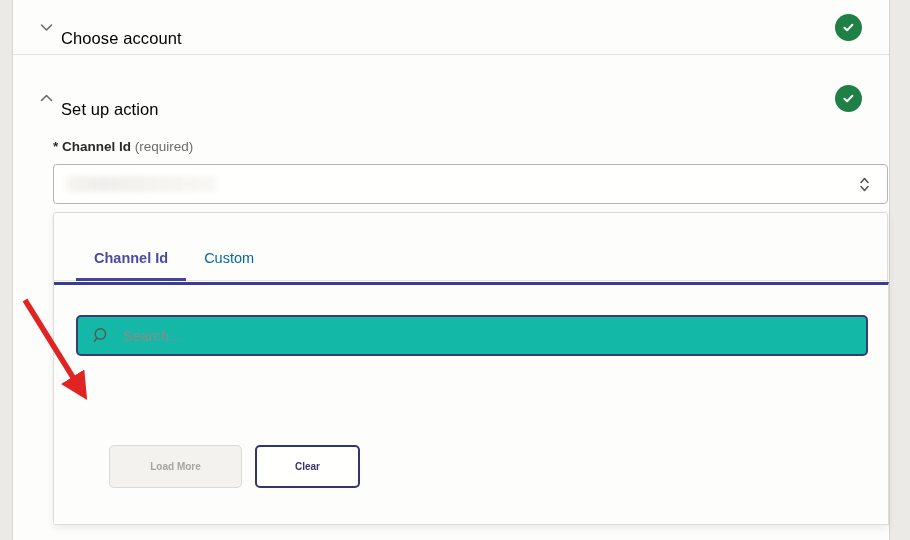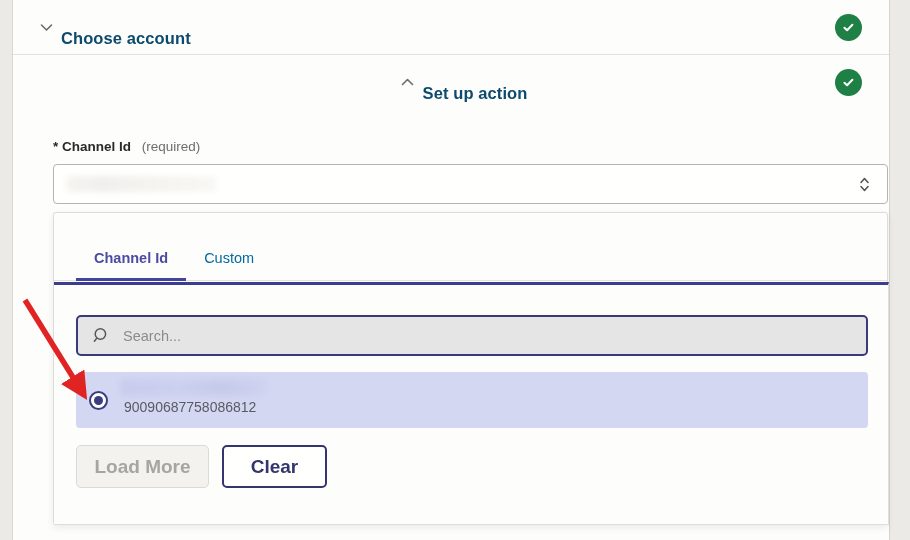--- a/index.html
+++ b/index.html
@@ -33,35 +33,35 @@
   .section-row {
     position: absolute;
     left: 0;
     width: 100%;
     box-sizing: border-box;
     display: flex;
     align-items: center;
     background: #fdfdfb;
   }
   .section-choose { top: 0; height: 55px; border-bottom: 1px solid #e3e1dd; }
-  .section-setup  { top: 55px; height: 54px; justify-content: center; }
+  .section-setup  { top: 71px; height: 54px; }
 
   .chev {
     width: 30px;
     margin-left: 18px;
     display: flex;
     align-items: center;
     justify-content: center;
     color: #6e6c69;
     flex: none;
   }
   .section-title {
     font-size: 16.5px;
-    font-weight: bold;
-    color: #0c4a6e;
+    font-weight: normal;
+    color: #000000;
     letter-spacing: .1px;
     margin-top: 22px;
   }
   .check-badge {
     position: absolute;
     right: 27px;
     width: 27px;
     height: 27px;
     border-radius: 50%;
     background: #1e8045;
@@ -75,21 +75,21 @@
   .field-label {
     position: absolute;
     left: 40px;
     top: 139px;
     font-size: 13.5px;
     color: #2b2a28;
     white-space: nowrap;
   }
   .field-label .star { font-weight: bold; }
   .field-label .lbl  { font-weight: bold; }
-  .field-label .req  { color: #6f6d6a; font-weight: normal; margin-left: 7px; }
+  .field-label .req  { color: #6f6d6a; font-weight: normal; }
 
   
   .select-box {
     position: absolute;
     left: 40px;
     top: 164px;
     width: 835px;
     height: 40px;
     box-sizing: border-box;
     background: #fffffd;
@@ -170,21 +170,21 @@
     border-bottom: 1px solid #e0ded9;
   }
 
   .search-wrap {
     position: absolute;
     left: 22px;
     top: 30px;
     width: 792px;
     height: 41px;
     box-sizing: border-box;
-    background: #e5e5e5;
+    background: #14b8a6;
     border: 2px solid #3a3a78;
     border-radius: 5px;
     display: flex;
     align-items: center;
   }
   .search-icon {
     margin-left: 14px;
     margin-right: 12px;
     color: #5a5856;
     display: flex;
@@ -254,26 +254,27 @@
     font-size: 14px;
     color: #5a5a63;
     white-space: nowrap;
   }
 
   
   .btn {
     position: absolute;
     box-sizing: border-box;
     font-family: "Liberation Sans", sans-serif;
-    font-size: 19px;
+    font-size: 10px;
     border-radius: 5px;
     display: flex;
     align-items: center;
     justify-content: center;
     background: transparent;
+    margin-left: 33px;
   }
   .btn-load {
     left: 22px;
     top: 160px;
     width: 133px;
     height: 43px;
     background: #f3f2ef;
     border: 1px solid #dcdad6;
     color: #a7a5a2;
     font-weight: bold;
@@ -359,29 +360,20 @@
         <div class="search-wrap">
           <span class="search-icon">
             <svg width="19" height="19" viewBox="0 0 19 19" fill="none">
               <circle cx="8.4" cy="8.0" r="5.2" stroke="#5a5856" stroke-width="1.5"></circle>
               <path d="M4.6 12.4 L2.4 15.2" stroke="#5a5856" stroke-width="1.5" stroke-linecap="round"></path>
             </svg>
           </span>
           <input class="search-input" type="text" placeholder="Search..." style="">
         </div>
 
-        <div class="option-row">
-          <span class="radio">
-            <span class="dot"></span>
-          </span>
-          <span class="option-text">
-            <span class="option-name"></span>
-            <span class="option-id">90090687758086812</span>
-          </span>
-        </div>
 
         <div class="btn btn-load">Load More</div>
         <div class="btn btn-clear">Clear</div>
 
       </div>
     </div>
   </div>
 
   <svg class="arrow-overlay" viewBox="0 0 910 540">
     <defs>

